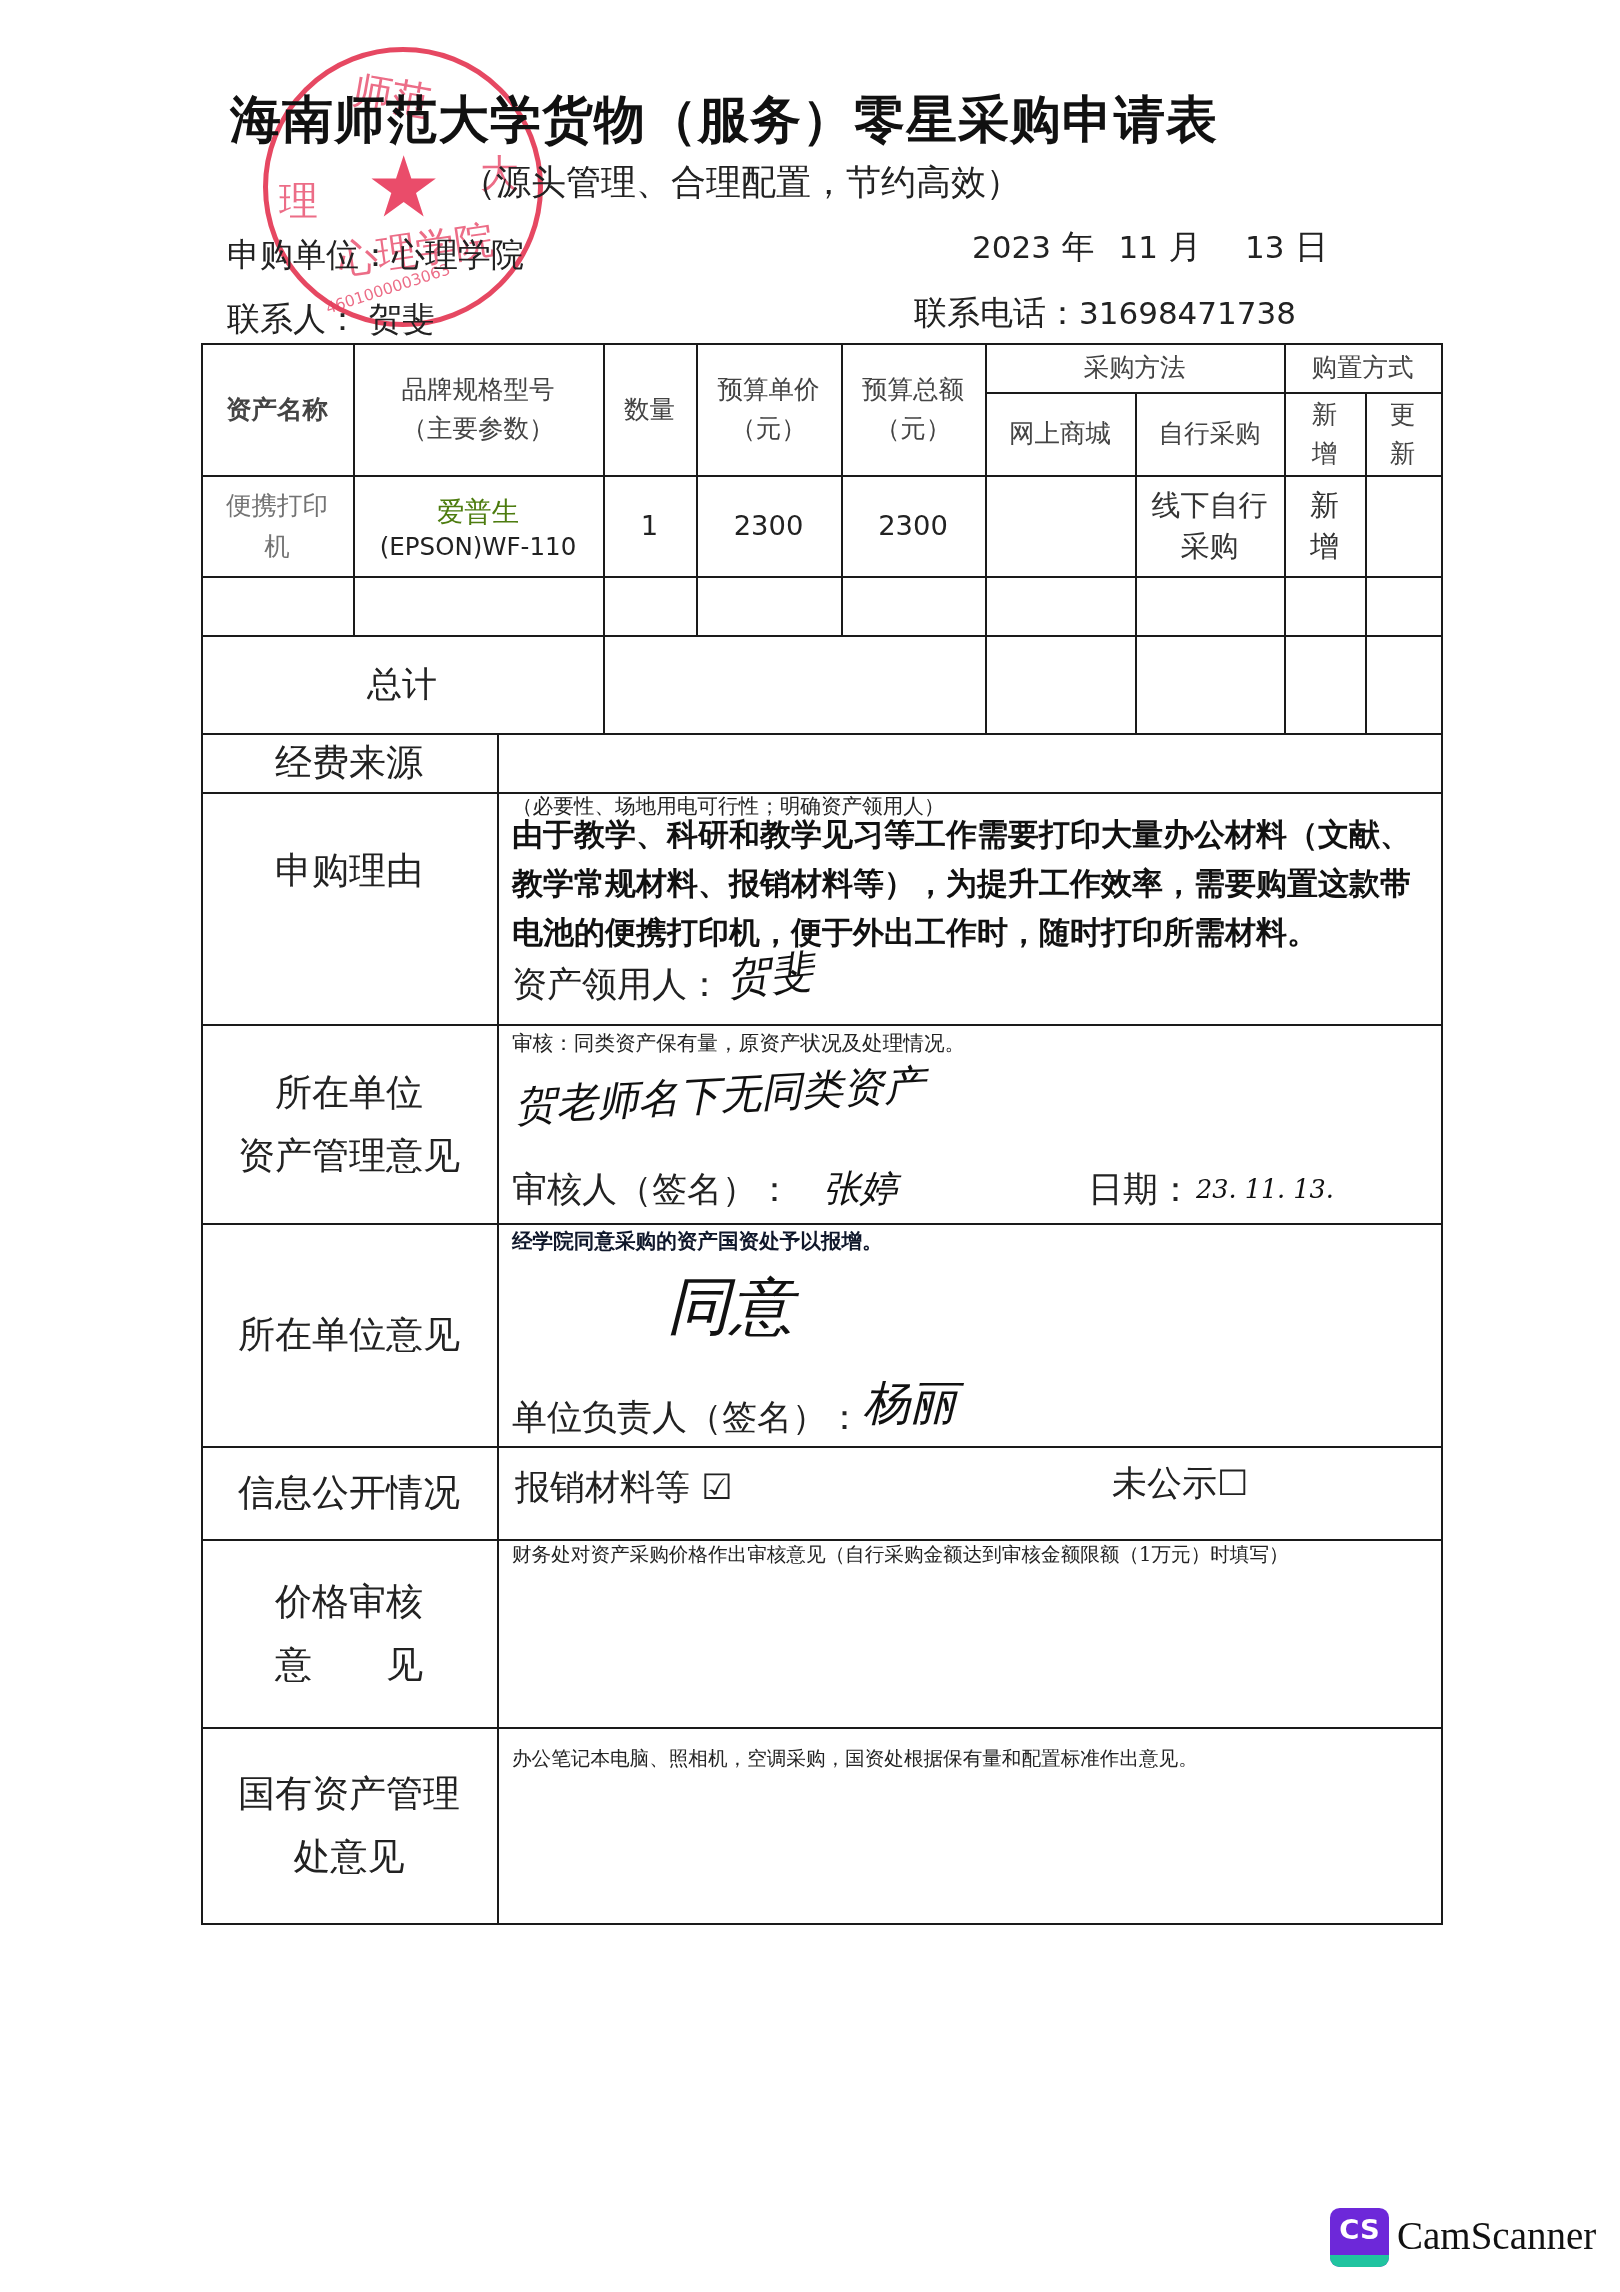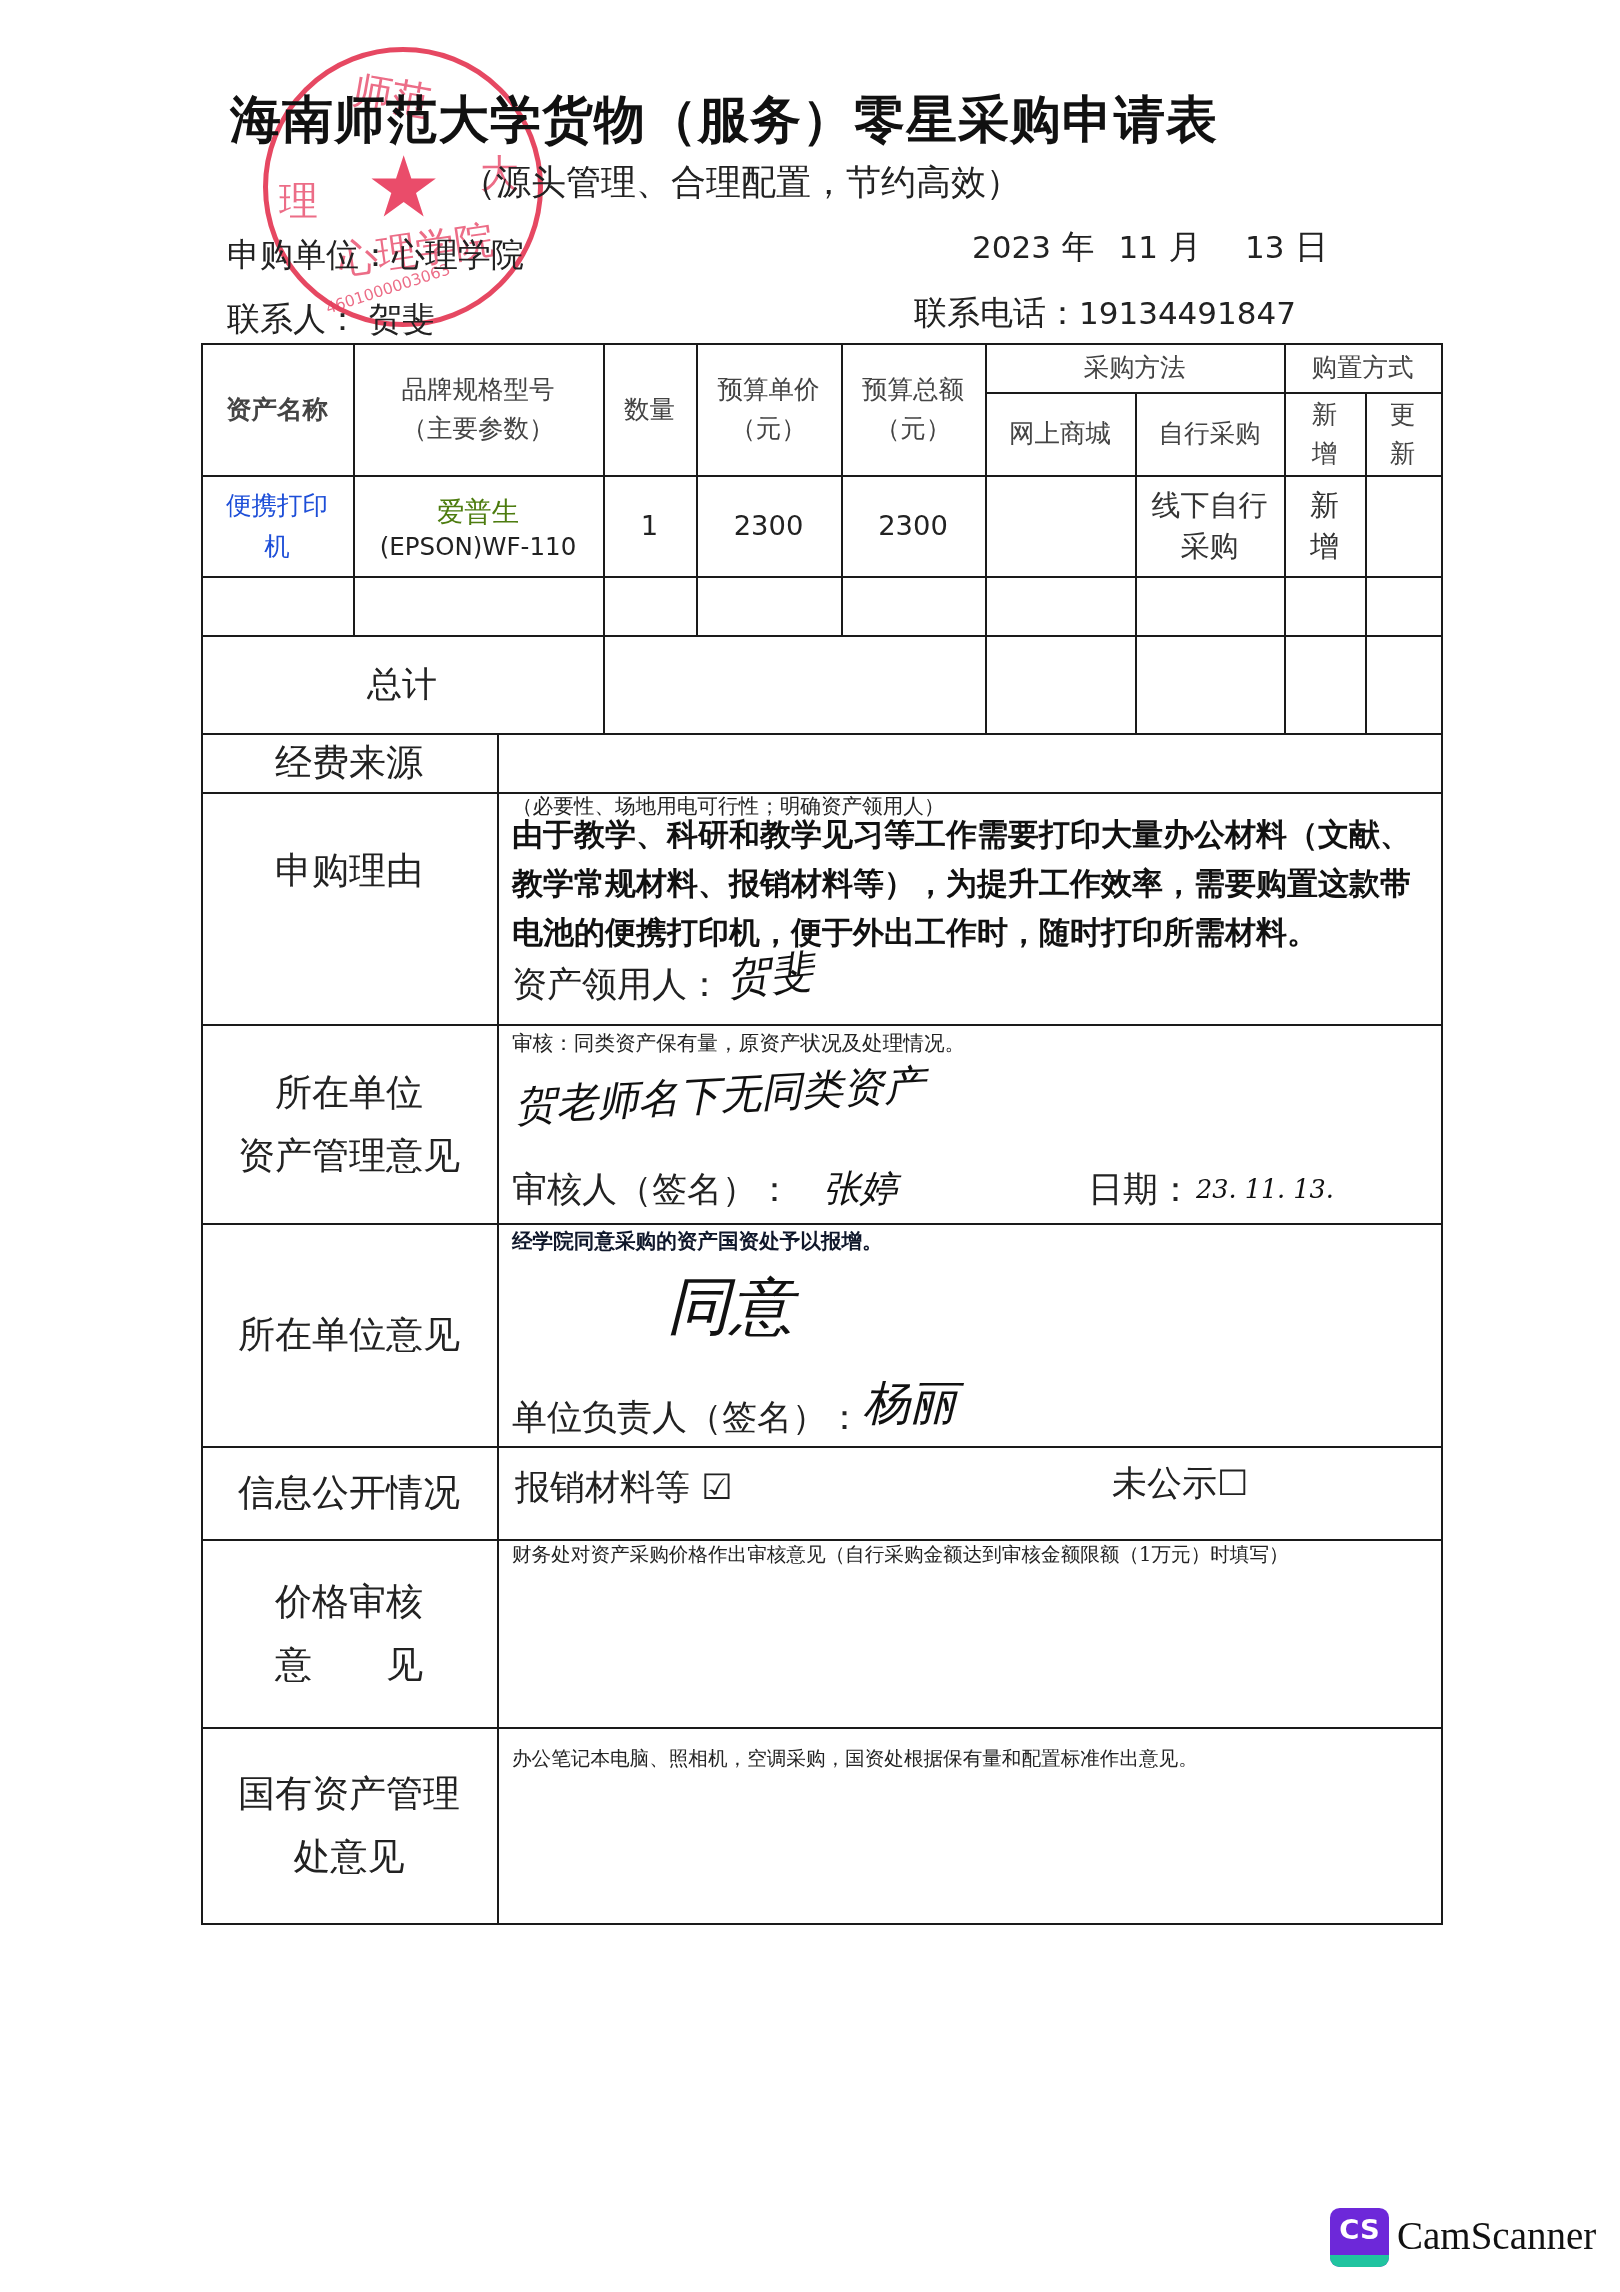--- a/index.html
+++ b/index.html
@@ -73,21 +73,21 @@
   <span>年</span>
   <span class="meta-num" style="margin-left:13.7px;">11</span>
   <span>月</span>
   <span class="meta-num" style="margin-left:33px;">13</span>
   <span>日</span>
 </div>
 <div class="abs meta" style="left:227px;top:297px;">
   <span>联系人：</span><span style="margin-left:9.8px;">贺斐</span>
 </div>
 <div class="abs meta" style="left:914px;top:291px;">
-  <span>联系电话：</span><span class="meta-num">19134491847</span>
+  <span>联系电话：</span><span class="meta-num">31698471738</span>
 </div>
 
 <div>
 
   <div class="line h" style="left:201px;top:343px;width:1240px;"></div>
   <div class="line v" style="left:201px;top:343px;height:1580px;"></div>
   <div class="line v" style="left:1441px;top:343px;height:1580px;"></div>
   <div class="line h" style="left:201px;top:1923px;width:1242px;"></div>
 
   <div class="line h" style="left:985px;top:392px;width:456px;"></div>
@@ -129,21 +129,21 @@
   <span>（元）</span>
 </div>
 <div class="cell hdr" style="left:985px;top:343px;width:299px;height:49px;">采购方法</div>
 <div class="cell hdr" style="left:985px;top:392px;width:150px;height:83px;">网上商城</div>
 <div class="cell hdr" style="left:1135px;top:392px;width:149px;height:83px;">自行采购</div>
 <div class="cell hdr" style="left:1284px;top:343px;width:157px;height:49px;">购置方式</div>
 <div class="cell hdr" style="left:1284px;top:392px;width:81px;height:83px;padding:0 25.5px;">新增</div>
 <div class="cell hdr" style="left:1365px;top:392px;width:75px;height:83px;padding:0 23.5px;">更新</div>
 
 <div>
-  <div class="cell vzh" style="left:201px;top:475px;width:152px;height:101px;padding:0 21.6px;font-size:25.5px;color:#1d4ed8;">便携打印机</div>
+  <div class="cell vzh" style="left:201px;top:475px;width:152px;height:101px;padding:0 21.6px;font-size:25.5px;color:#737373;">便携打印机</div>
   <div class="cell" style="left:353px;top:475px;width:250px;height:101px;flex-direction:column;">
     <span class="vzh" style="font-size:27.4px;color:#4d7c0f;">爱普生</span>
     <span class="val" style="font-size:24.5px;">(EPSON)WF-110</span>
   </div>
   <div class="cell val" style="left:603px;top:475px;width:93px;height:101px;">1</div>
   <div class="cell val" style="left:696px;top:475px;width:145px;height:101px;">2300</div>
   <div class="cell val" style="left:841px;top:475px;width:144px;height:101px;">2300</div>
   <div class="cell val" style="left:985px;top:475px;width:150px;height:101px;"></div>
   <div class="cell vzh" style="left:1135px;top:475px;width:149px;height:101px;padding:0 5px;">线下自行采购</div>
   <div class="cell vzh" style="left:1284px;top:475px;width:81px;height:101px;padding:0 23.5px;">新增</div>

